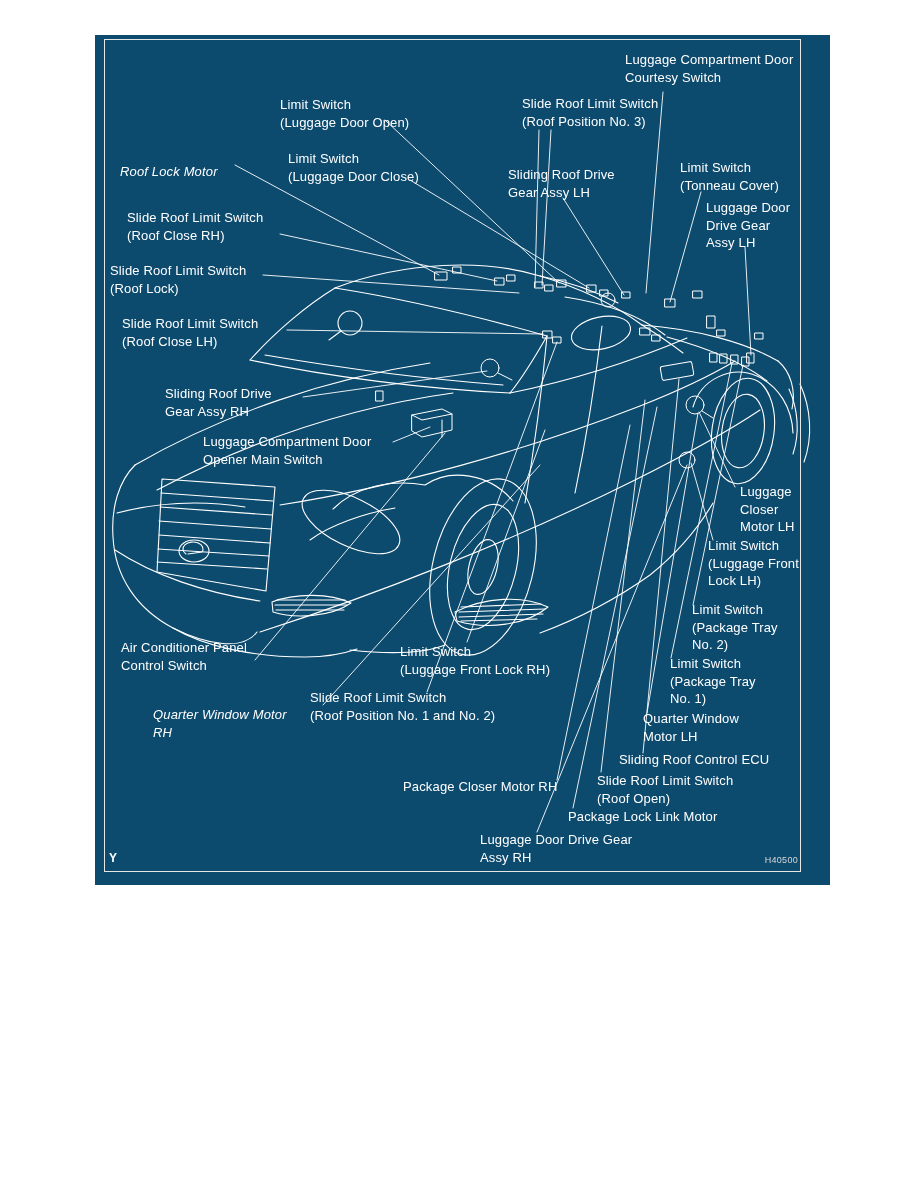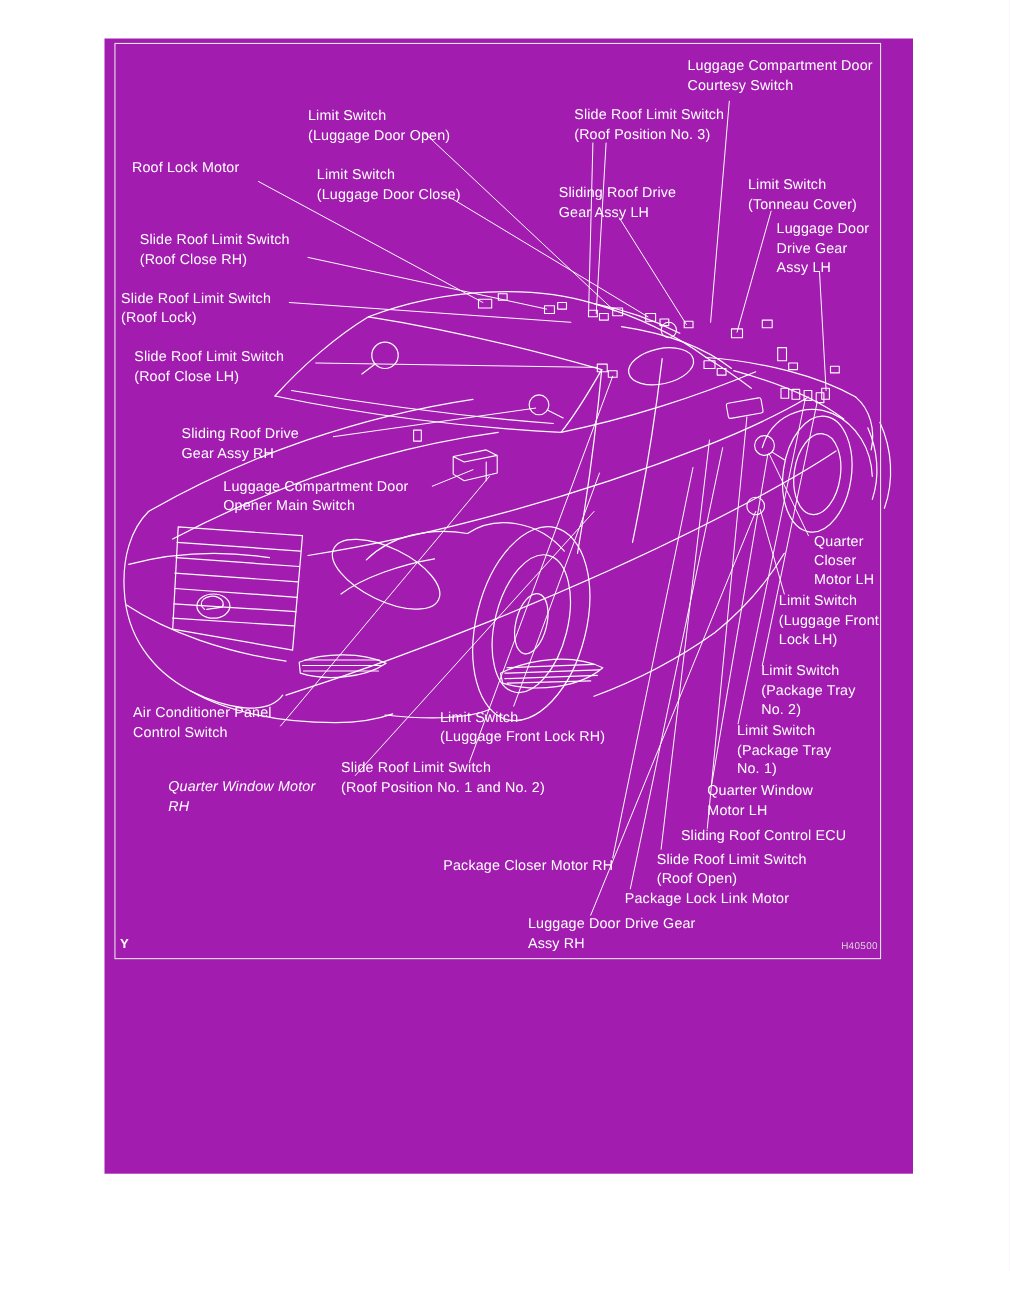--- a/index.html
+++ b/index.html
@@ -1,17 +1,17 @@
 <!DOCTYPE html>
 <html><head>
 <meta charset="utf-8">
 <style>
   html,body{margin:0;padding:0;background:#ffffff;}
   body{width:918px;height:1188px;position:relative;font-family:"Liberation Sans",sans-serif;}
-  .panel{position:absolute;left:95px;top:35px;width:735px;height:1032px;background:#a21caf;overflow:hidden;}
+  .panel{position:absolute;left:95px;top:35px;width:735px;height:850px;background:#0c4a6e;overflow:hidden;}
   .inner-border{position:absolute;left:9px;top:4px;width:697px;height:833px;border:1.4px solid #e6e6e6;box-sizing:border-box;pointer-events:none;}
   svg.art{position:absolute;left:0;top:0;}
   .lbl{position:absolute;color:#ffffff;font-size:13px;line-height:17.5px;white-space:pre-line;letter-spacing:.15px;}
   .corner-mark{position:absolute;left:14px;top:816px;color:#ffffff;font-size:12px;font-weight:bold;}
   .fig-code{position:absolute;right:32px;top:820px;color:#d8d8d8;font-size:9px;letter-spacing:.3px;padding-left:16px;}
 </style>
 </head>
 <body>
 
 <div class="panel">
@@ -158,41 +158,41 @@
     </g>
   </svg>
 
   <div>
       <div class="lbl" style="left: 530px; top: 16px;">Luggage Compartment Door
 Courtesy Switch</div>
       <div class="lbl" style="left: 185px; top: 61px;">Limit Switch
 (Luggage Door Open)</div>
       <div class="lbl" style="left: 427px; top: 60px;">Slide Roof Limit Switch
 (Roof Position No. 3)</div>
-      <div class="lbl" style="left: 25px; top: 108px;">Roof Lock Motor</div>
+      <div class="lbl" style="left: 25px; top: 128px; font-style: italic;">Roof Lock Motor</div>
       <div class="lbl" style="left: 193px; top: 115px;">Limit Switch
 (Luggage Door Close)</div>
       <div class="lbl" style="left: 413px; top: 131px;">Sliding Roof Drive
 Gear Assy LH</div>
       <div class="lbl" style="left: 585px; top: 124px;">Limit Switch
 (Tonneau Cover)</div>
       <div class="lbl" style="left: 32px; top: 174px;">Slide Roof Limit Switch
 (Roof Close RH)</div>
       <div class="lbl" style="left: 611px; top: 164px;">Luggage Door
 Drive Gear
 Assy LH</div>
       <div class="lbl" style="left: 15px; top: 227px;">Slide Roof Limit Switch
 (Roof Lock)</div>
       <div class="lbl" style="left: 27px; top: 280px;">Slide Roof Limit Switch
 (Roof Close LH)</div>
       <div class="lbl" style="left: 70px; top: 350px;">Sliding Roof Drive
 Gear Assy RH</div>
       <div class="lbl" style="left: 108px; top: 398px;">Luggage Compartment Door
 Opener Main Switch</div>
-      <div class="lbl" style="left: 645px; top: 448px;">Quarter
+      <div class="lbl" style="left: 645px; top: 448px;">Luggage
 Closer
 Motor LH</div>
       <div class="lbl" style="left: 613px; top: 502px;">Limit Switch
 (Luggage Front
 Lock LH)</div>
       <div class="lbl" style="left: 597px; top: 566px;">Limit Switch
 (Package Tray
 No. 2)</div>
       <div class="lbl" style="left: 575px; top: 620px;">Limit Switch
 (Package Tray

